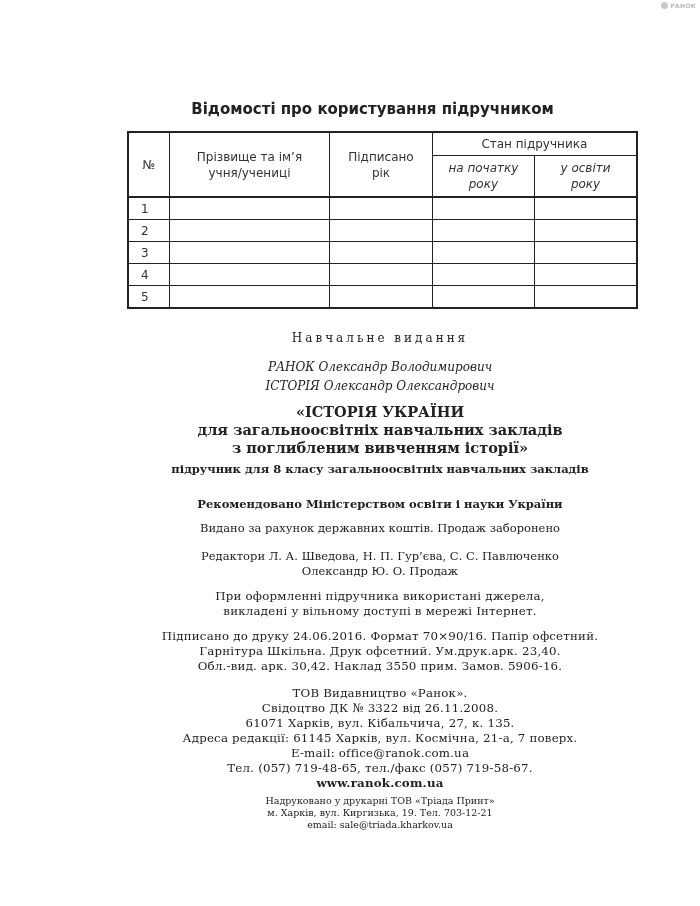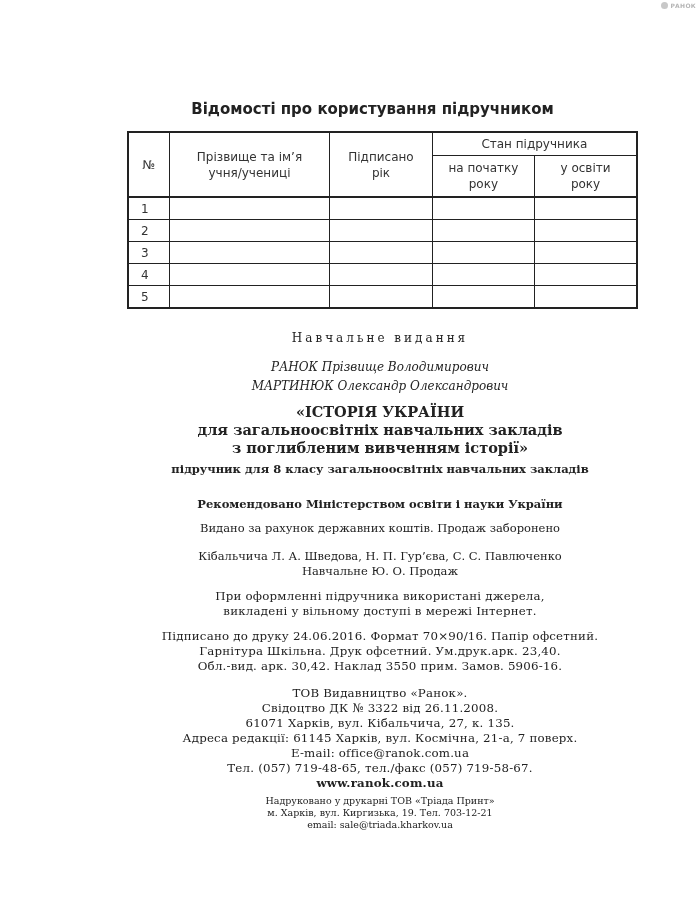--- a/index.html
+++ b/index.html
@@ -18,21 +18,21 @@
       font-family: "DejaVu Sans", sans-serif; font-weight: bold; font-size: 15px; color: #222;
     }
     .usage-table {
       position: absolute; left: 127px; top: 131px; width: 511px; border-collapse: collapse;
       font-family: "DejaVu Sans", sans-serif; font-size: 12px; color: #333;
       border: 2px solid #222;
     }
     .usage-table th, .usage-table td { border: 1px solid #222; padding: 0; font-weight: normal; }
     .usage-table th { text-align: center; line-height: 16px; }
     .usage-table thead tr.h1 th { height: 22px; border-radius: 11px; }
-    .usage-table thead tr.h2 th { height: 40px; }
+    .usage-table thead tr.h2 th { height: 40px; font-style: italic; }
     .usage-table tbody td { height: 21px; }
     .usage-table tbody td.num { padding-left: 12px; font-size: 12px; }
     .usage-table thead { border-bottom: 2px solid #222; }
     .col-num { width: 41px; }
     .col-name { width: 160px; }
     .col-year { width: 102px; }
     .col-start { width: 102px; }
     .col-end { width: 102px; }
 
     .imprint {
@@ -132,24 +132,24 @@
   </tbody>
 </table>
 
 <div class="imprint" style="top:331px;">
   <span class="line spaced">Навчальне видання</span>
 </div>
 
 <div class="imprint authors" style="top:358px;">
   <span class="line">
     <span>РАНОК</span>
-    <span>Прізвище Володимирович</span>
-  </span>
-  <span class="line">
-    <span>МАРТИНЮК</span>
+    <span>Олександр Володимирович</span>
+  </span>
+  <span class="line">
+    <span>ІСТОРІЯ</span>
     <span>Олександр Олександрович</span>
   </span>
 </div>
 
 <div class="imprint title-block" style="top:403px;">
   <span class="line">«ІСТОРІЯ УКРАЇНИ</span>
   <span class="line">для загальноосвітніх навчальних закладів</span>
   <span class="line">з поглибленим вивченням історії»</span>
 </div>
 
@@ -160,25 +160,25 @@
 <div class="imprint rec" style="top:497px;">
   <span class="line">Рекомендовано Міністерством освіти і науки України</span>
 </div>
 
 <div class="imprint normal" style="top:521px;">
   <span class="line">Видано за рахунок державних коштів. Продаж заборонено</span>
 </div>
 
 <div class="imprint normal" style="top:549px;">
   <span class="line">
-    <span>Кібальчича</span>
+    <span>Редактори</span>
     <span class="it">Л. А. Шведова, Н. П. Гур’єва, С. С. Павлюченко</span>
   </span>
   <span class="line">
-    <span>Навчальне</span>
+    <span>Олександр</span>
     <span class="it">Ю. О. Продаж</span>
   </span>
 </div>
 
 <div class="imprint mono-ish" style="top:589px;">
   <span class="line">При оформленні підручника використані джерела,</span>
   <span class="line">викладені у вільному доступі в мережі Інтернет.</span>
 </div>
 
 <div class="imprint mono-ish" style="top:629px;">

